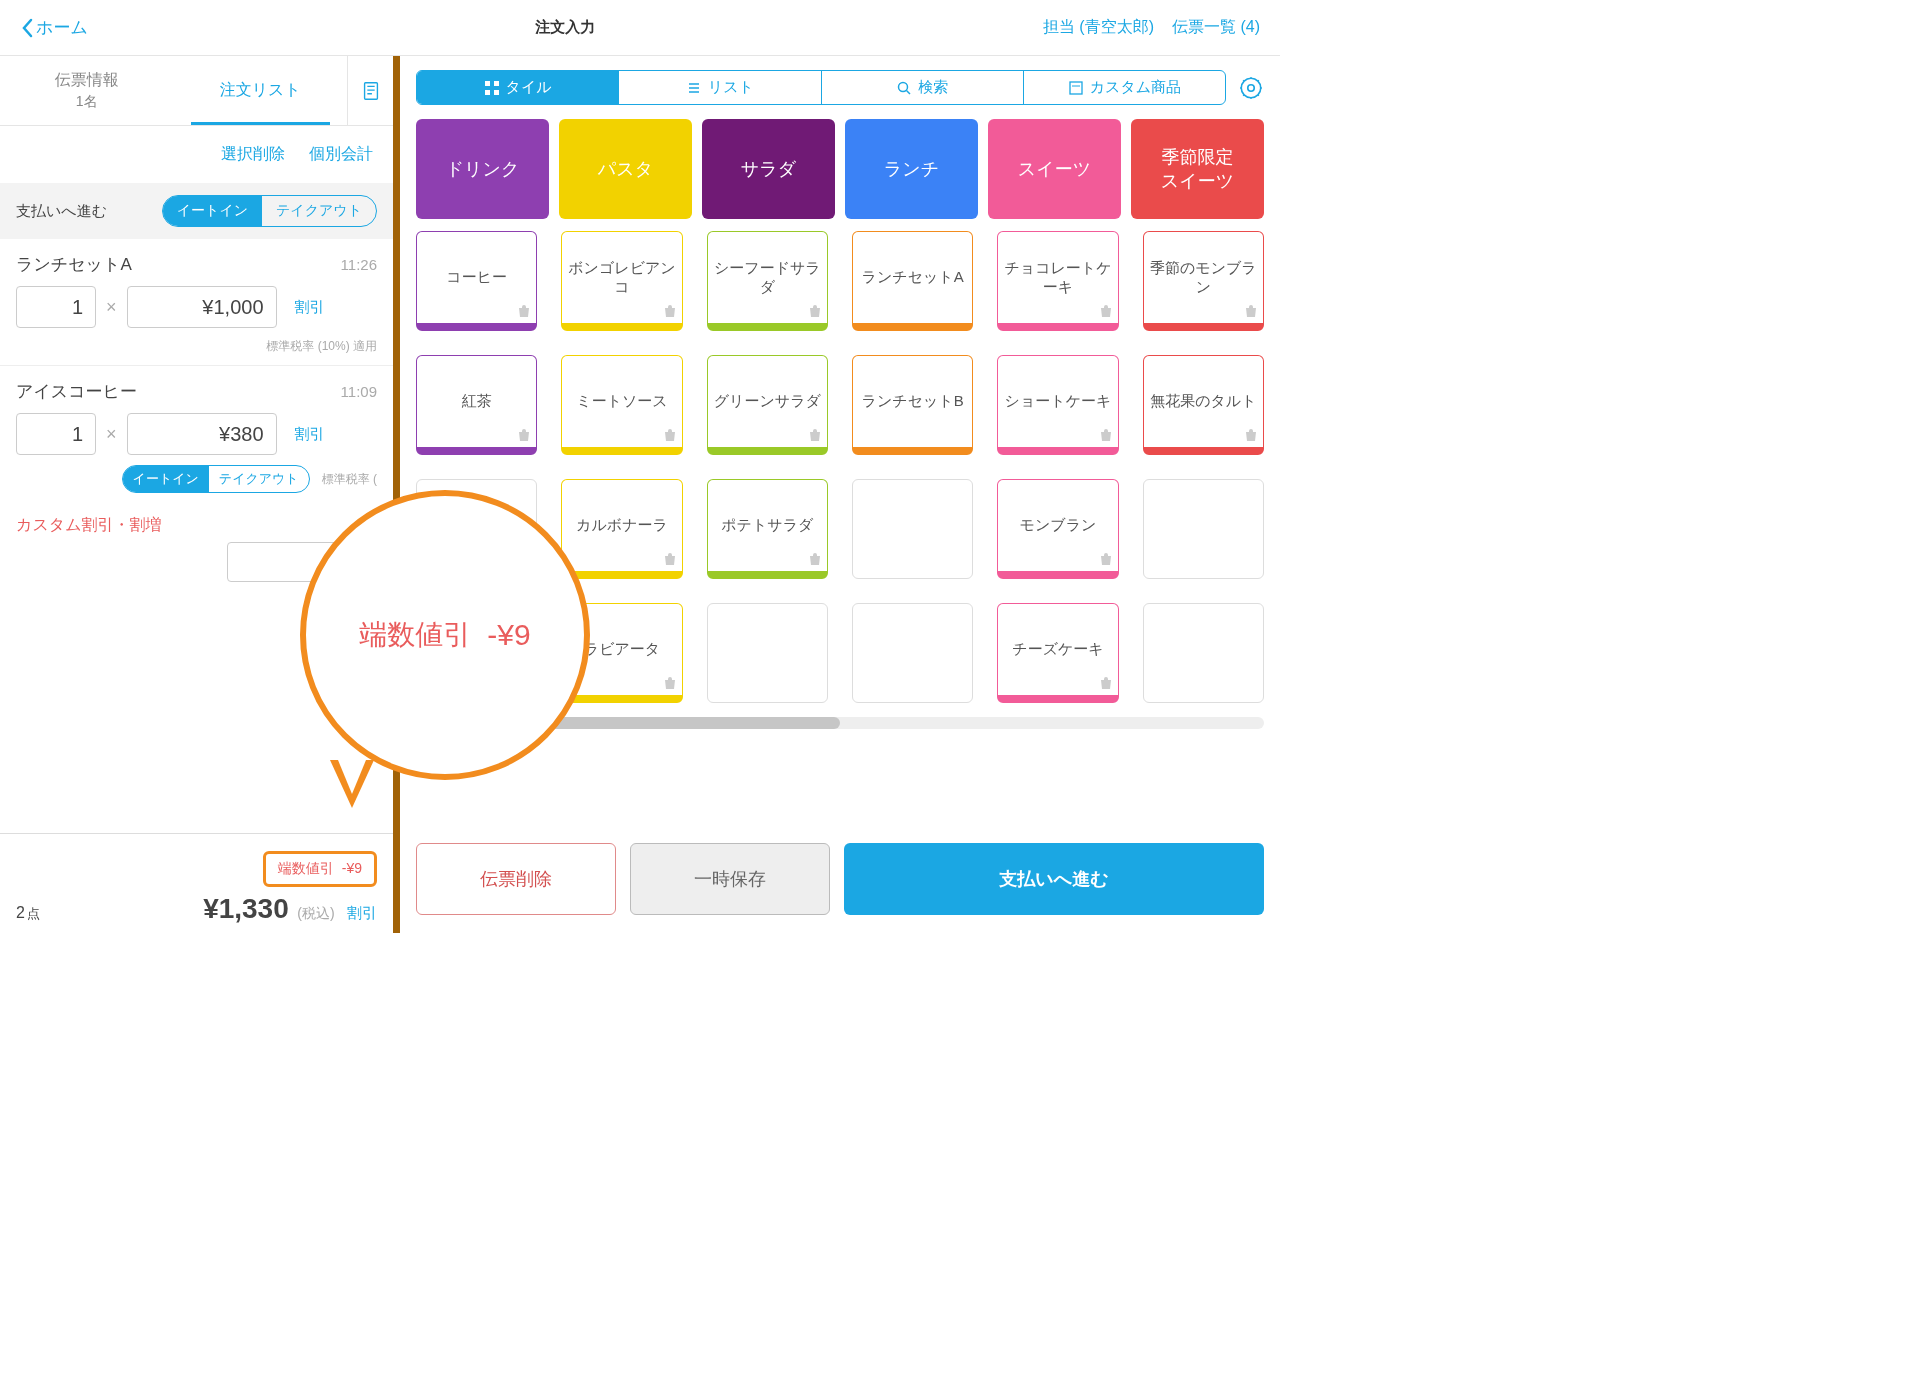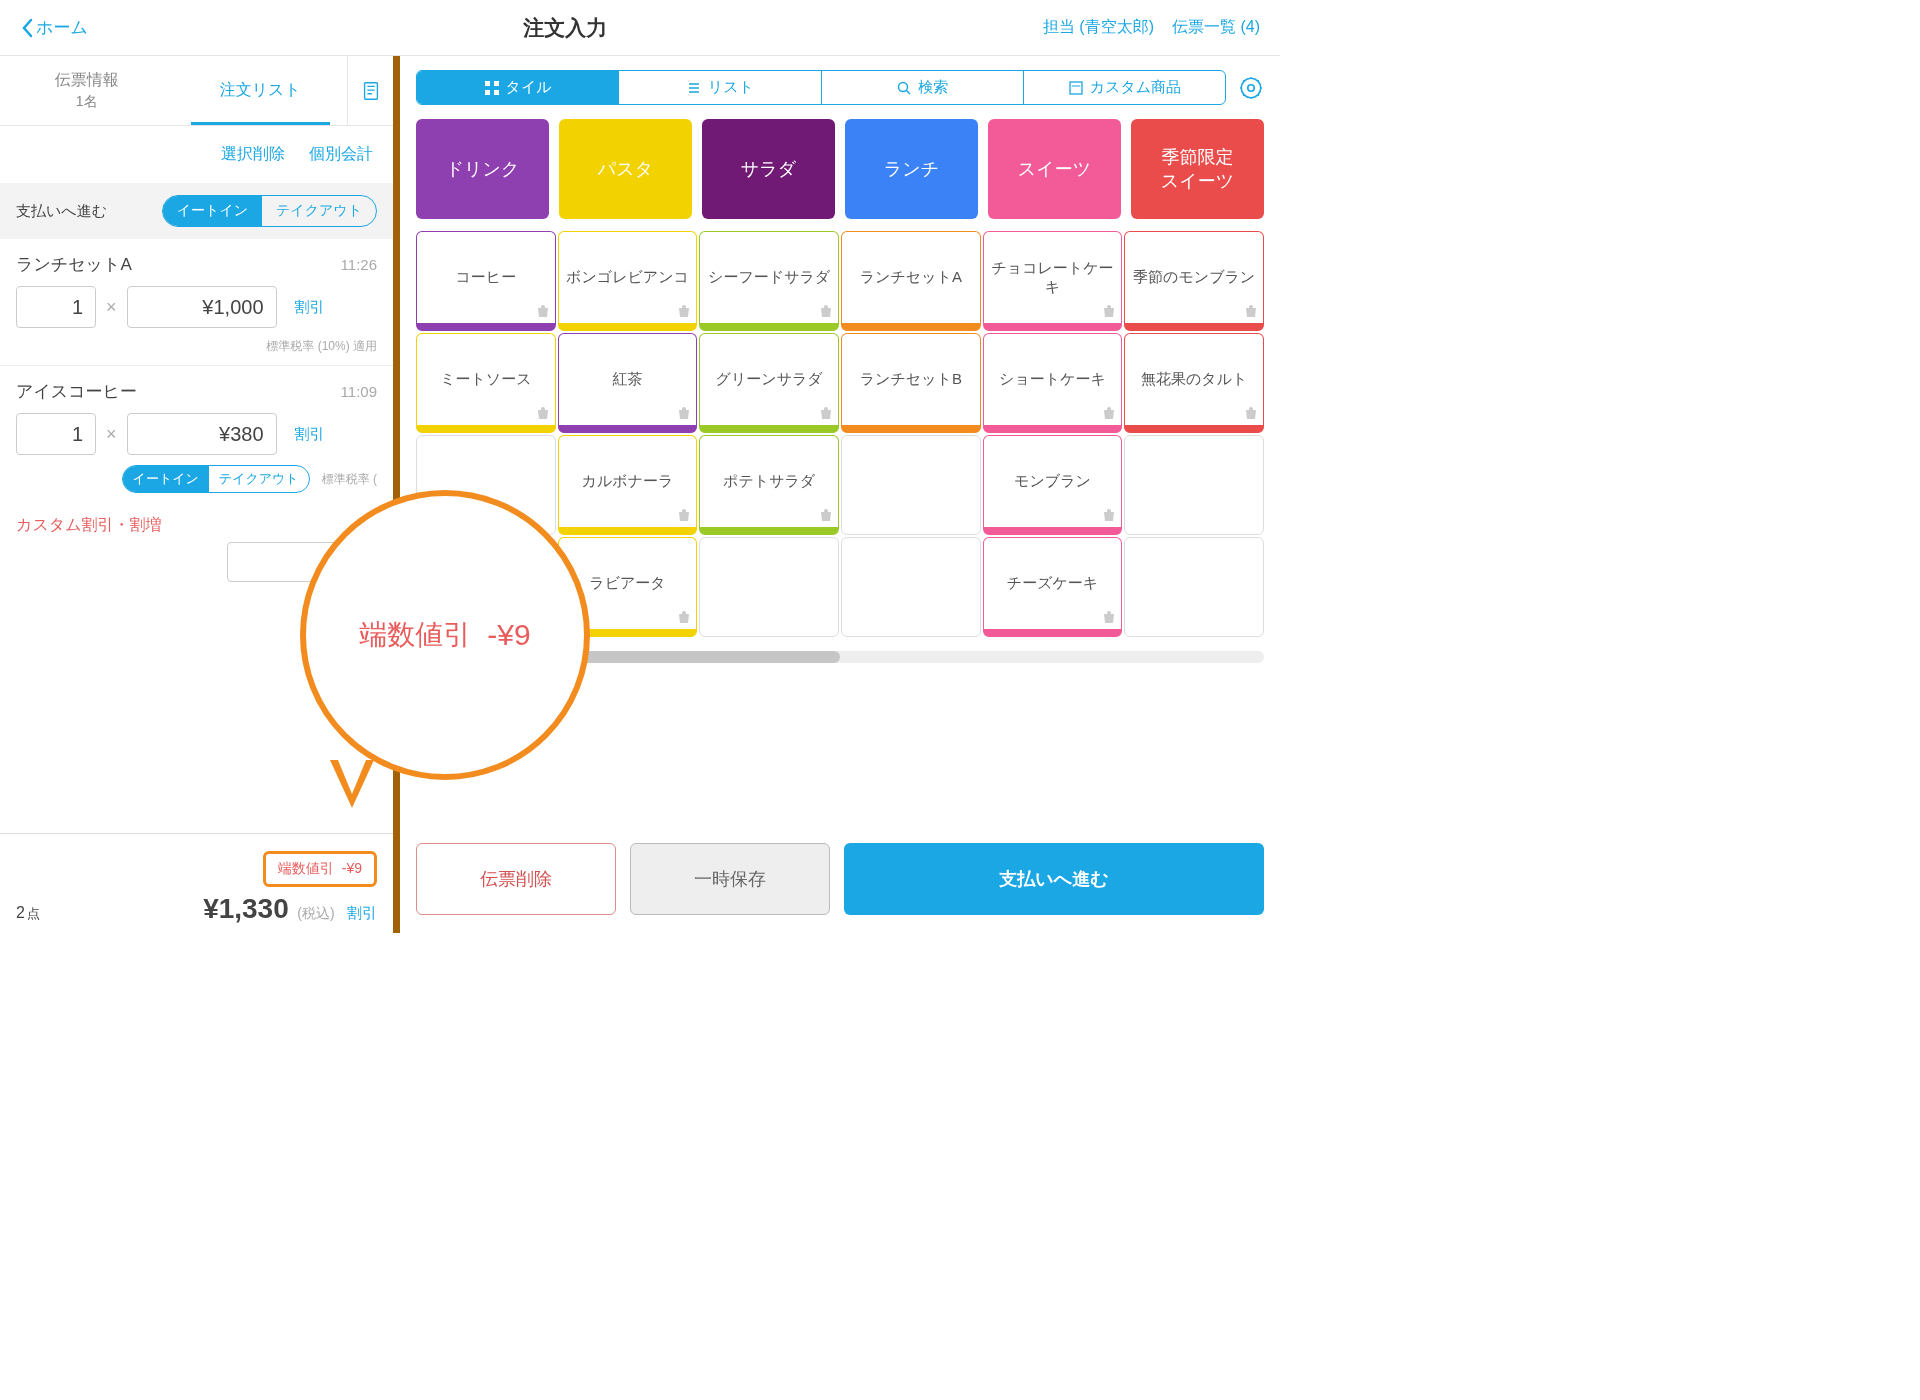--- a/index.html
+++ b/index.html
@@ -9,21 +9,21 @@
   height: 933px;
   background: #fff;
   position: relative;
   overflow: hidden;
 }
 
 
 .header { display:flex; align-items:center; height:56px; padding:0 20px; border-bottom:1px solid #e5e5e5; }
 .back { color:#1ba7e3; font-size:17px; font-weight:500; display:flex; align-items:center; cursor:pointer; }
 .back svg { width:14px; height:20px; margin-right:2px; }
-.header-title { flex:1; text-align:center; font-size:21px; color:#333; font-weight:600; }
+.header-title { flex:1; text-align:center; font-size:15px; color:#333; font-weight:600; }
 .header-right { display:flex; gap:18px; }
 .header-link { color:#1ba7e3; font-size:16px; cursor:pointer; }
 
 
 .body { display:flex; height:calc(100% - 56px); }
 .left { width:400px; display:flex; flex-direction:column; border-right:7px solid #a16207; position:relative; }
 .right { flex:1; display:flex; flex-direction:column; }
 
 
 .left-tabs { display:flex; height:70px; border-bottom:1px solid #e5e5e5; }
@@ -84,21 +84,21 @@
 .gear { width:26px; height:26px; cursor:pointer; }
 .gear svg { stroke:#1ba7e3; fill:none; stroke-width:1.5; }
 .gear svg circle{fill:none;}
 
 
 .cats { display:flex; gap:10px; padding:0 16px; }
 .cat { flex:1; height:100px; border-radius:6px; color:#fff; font-size:18px; display:flex; align-items:center; justify-content:center; text-align:center; cursor:pointer; }
 .c-purple{background:#8e3fb0;} .c-yellow{background:#f2d200;} .c-green{background:#701a75;} .c-orange{background:#3b82f6;} .c-pink{background:#f25b98;} .c-red{background:#ea4b4b;}
 
 
-.grid { display:grid; grid-template-columns:repeat(6,1fr); gap:2px; padding:12px 16px 0; }
+.grid { display:grid; grid-template-columns:repeat(6,1fr); gap:24px; padding:12px 16px 0; }
 .prod { height:100px; border-radius:6px; border:1px solid #ccc; border-bottom-width:8px; display:flex; align-items:center; justify-content:center; text-align:center; font-size:15px; color:#555; position:relative; cursor:pointer; padding:4px; }
 .prod.b-purple{border-color:#8e3fb0;} .prod.b-yellow{border-color:#f2d200;} .prod.b-green{border-color:#9ac928;}
 .prod.b-orange{border-color:#f28c1e;} .prod.b-pink{border-color:#f25b98;} .prod.b-red{border-color:#ea4b4b;}
 .prod.empty { border:1px solid #ddd; border-bottom-width:1px; }
 .bag { position:absolute; right:4px; bottom:4px; width:16px; height:16px; }
 .bag svg{fill:#ccc;}
 
 
 .hscroll { margin:14px 16px; height:12px; background:#eee; border-radius:6px; position:relative; }
 .hscroll::before { content:""; position:absolute; left:0; top:0; width:50%; height:100%; background:#c6c6c6; border-radius:6px; }
@@ -290,24 +290,24 @@
         <div class="prod b-green">シーフードサラダ<span class="bag"><svg viewBox="0 0 16 16">
               <path d="M3 5h10l-1 9H4zM6 5V4a2 2 0 014 0v1"></path>
             </svg></span></div>
         <div class="prod b-orange">ランチセットA</div>
         <div class="prod b-pink">チョコレートケーキ<span class="bag"><svg viewBox="0 0 16 16">
               <path d="M3 5h10l-1 9H4zM6 5V4a2 2 0 014 0v1"></path>
             </svg></span></div>
         <div class="prod b-red">季節のモンブラン<span class="bag"><svg viewBox="0 0 16 16">
               <path d="M3 5h10l-1 9H4zM6 5V4a2 2 0 014 0v1"></path>
             </svg></span></div>
+        <div class="prod b-purple">紅茶<span class="bag"><svg viewBox="0 0 16 16">
+              <path d="M3 5h10l-1 9H4zM6 5V4a2 2 0 014 0v1"></path>
+            </svg></span></div>
         <div class="prod b-yellow">ミートソース<span class="bag"><svg viewBox="0 0 16 16">
-              <path d="M3 5h10l-1 9H4zM6 5V4a2 2 0 014 0v1"></path>
-            </svg></span></div>
-        <div class="prod b-purple">紅茶<span class="bag"><svg viewBox="0 0 16 16">
               <path d="M3 5h10l-1 9H4zM6 5V4a2 2 0 014 0v1"></path>
             </svg></span></div>
         <div class="prod b-green">グリーンサラダ<span class="bag"><svg viewBox="0 0 16 16">
               <path d="M3 5h10l-1 9H4zM6 5V4a2 2 0 014 0v1"></path>
             </svg></span></div>
         <div class="prod b-orange">ランチセットB</div>
         <div class="prod b-pink">ショートケーキ<span class="bag"><svg viewBox="0 0 16 16">
               <path d="M3 5h10l-1 9H4zM6 5V4a2 2 0 014 0v1"></path>
             </svg></span></div>
         <div class="prod b-red">無花果のタルト<span class="bag"><svg viewBox="0 0 16 16">

